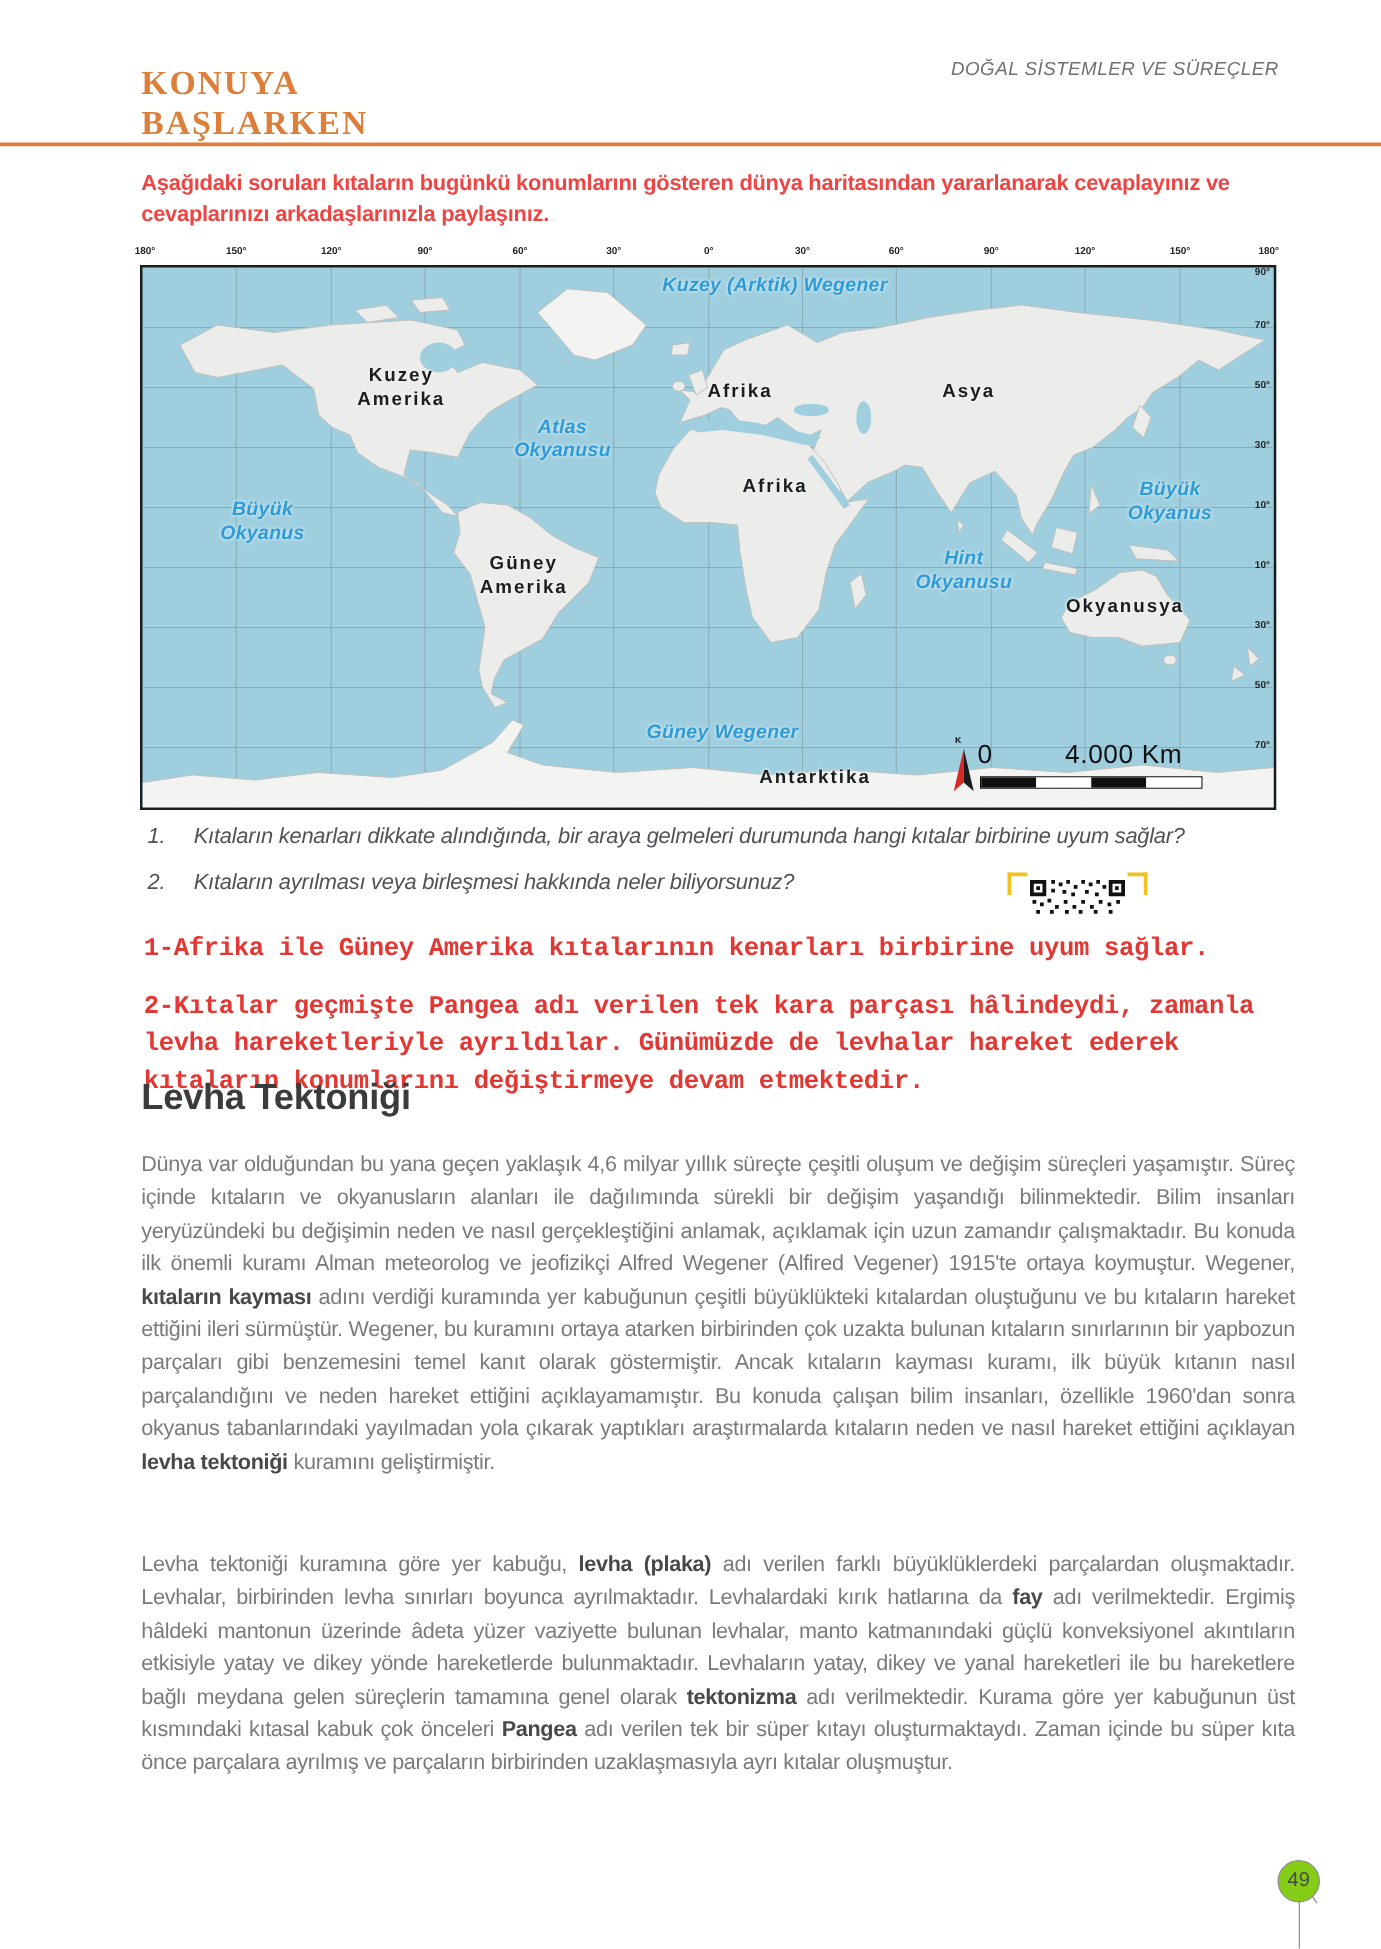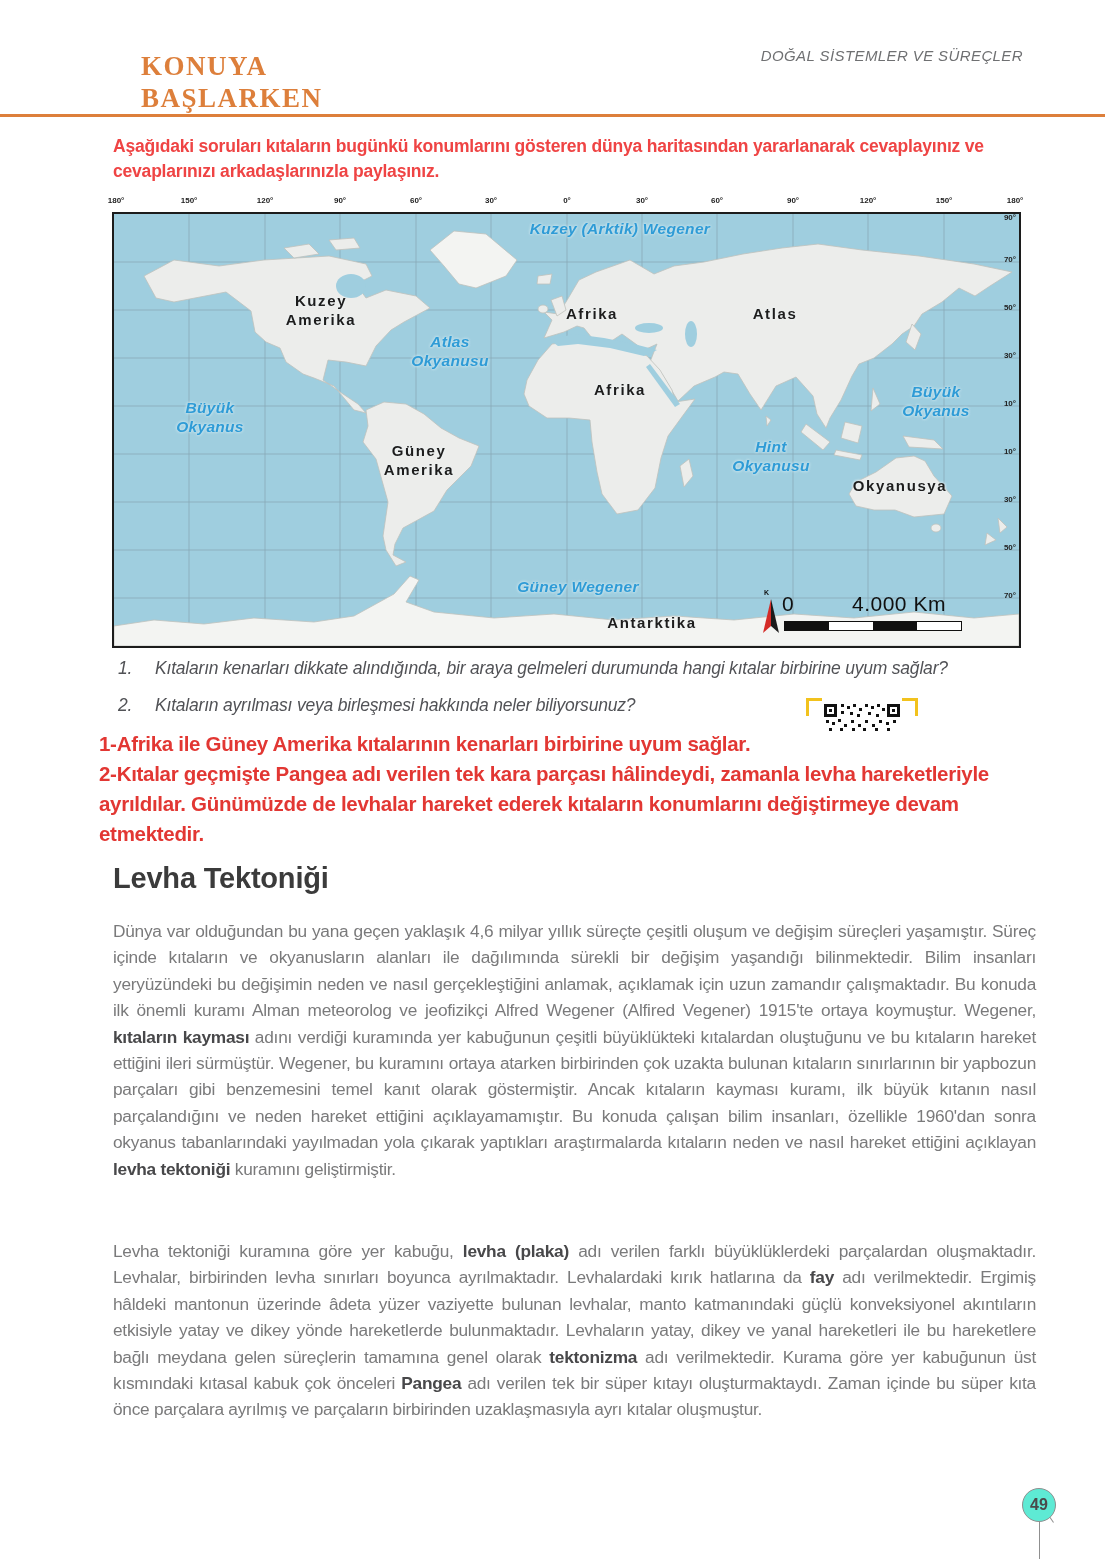--- a/index.html
+++ b/index.html
@@ -1,21 +1,21 @@
 <!DOCTYPE html>
 <html lang="tr"><head>
 <meta charset="utf-8">
 <style>
   html,body{margin:0;padding:0;background:#fff;}
   .page{position:relative;width:1105px;height:1559px;background:#fff;overflow:hidden;
         font-family:"Liberation Sans",sans-serif;color:#3e3f41;}
 
   
   .kicker{position:absolute;left:113px;top:50px;font-family:"Liberation Serif",serif;
-          font-weight:700;font-size:27px;line-height:32px;color:#DD7F3B;letter-spacing:1.5px;margin-left:28px;}
+          font-weight:700;font-size:27px;line-height:32px;color:#DD7F3B;letter-spacing:1.5px;}
   .page-header{position:absolute;right:82px;top:47px;font-style:italic;font-size:15px;
           color:#6F7072;letter-spacing:.4px;font-weight:500;margin-left:36px;}
   .rule{position:absolute;top:114px;left:0;width:1105px;height:3px;background:#DD7F3B;}
 
   .intro{position:absolute;left:113px;top:134px;width:918px;margin:0;font-size:17.5px;
           font-weight:700;color:#ef4444;line-height:25px;letter-spacing:-.2px;}
 
   
   .map{position:absolute;left:112px;top:196px;width:911px;height:452px;}
   .lon-tick{position:absolute;top:0;transform:translateX(-50%);font-size:8px;color:#222;
@@ -47,34 +47,34 @@
   
   .qr{position:absolute;left:806px;top:698px;width:112px;height:36px;z-index:2;}
   .qr-br{position:absolute;width:13px;height:15px;}
   .qr-br.l{left:0;top:0;border-left:3px solid #F2C21D;border-top:3px solid #F2C21D;}
   .qr-br.r{right:0;top:0;border-right:3px solid #F2C21D;border-top:3px solid #F2C21D;}
   .qr svg{position:absolute;left:18px;top:6px;}
 
   
   .answers{position:absolute;left:99px;top:729px;width:958px;color:#E23733;font-weight:700;
           font-size:20.5px;line-height:30px;letter-spacing:-.3px;}
-  .answers p{margin:0;}
+  .answers p{margin:16px;font-family:Liberation Mono, monospace;}
 
   
   .section-title{position:absolute;left:113px;top:862px;margin:0;font-size:29px;font-weight:700;
           color:#3B3B3B;letter-spacing:-.2px;}
   .body{position:absolute;left:113px;width:923px;margin:0;font-size:17.3px;line-height:26.4px;
           color:#7A7A7B;text-align:justify;letter-spacing:-.25px;}
   .body b{font-weight:700;color:#48484A;}
   .p1{top:918px;} .p2{top:1238px;}
 
   
   .pagenum{position:absolute;left:1022px;top:1488px;width:34px;height:34px;border:1.3px solid #8f8f8f;
           border-radius:50%;box-sizing:border-box;display:flex;align-items:center;justify-content:center;
-          font-size:16px;color:#4a4a4a;background:#5eead4;z-index:3;font-weight:bold;}
+          font-size:16px;color:#4a4a4a;background:#84cc16;z-index:3;}
   .pagenum-tail{position:absolute;left:1051px;top:1516px;width:1.3px;height:7px;background:#8f8f8f;
           transform:rotate(-35deg);}
   .pagenum-line{position:absolute;left:1039px;top:1521px;width:1.3px;height:38px;background:#8f8f8f;}
 </style>
 </head>
 <body>
 
 <div class="page">
 
   <div class="kicker">
@@ -166,21 +166,21 @@
       <span class="lat-tick" style="top:89px">50°</span>
       <span class="lat-tick" style="top:137px">30°</span>
       <span class="lat-tick" style="top:185px">10°</span>
       <span class="lat-tick" style="top:233px">10°</span>
       <span class="lat-tick" style="top:281px">30°</span>
       <span class="lat-tick" style="top:329px">50°</span>
       <span class="lat-tick" style="top:377px">70°</span>
 
       <div class="c-label" style="left:207px;top:96px;width:92px">Kuzey Amerika</div>
       <div class="c-label nowrap" style="left:478px;top:99px">Afrika</div>
-      <div class="c-label nowrap" style="left:661px;top:99px">Atlas</div>
+      <div class="c-label nowrap" style="left:661px;top:99px">Asya</div>
       <div class="c-label nowrap" style="left:506px;top:175px">Afrika</div>
       <div class="c-label" style="left:305px;top:246px;width:92px">Güney Amerika</div>
       <div class="c-label nowrap" style="left:786px;top:271px">Okyanusya</div>
       <div class="c-label nowrap" style="left:538px;top:408px">Antarktika</div>
 
       <div class="o-label nowrap" style="left:506px;top:14px">Kuzey (Arktik) Wegener</div>
       <div class="o-label" style="left:336px;top:137px;width:82px">Atlas Okyanusu</div>
       <div class="o-label" style="left:96px;top:203px;width:72px">Büyük Okyanus</div>
       <div class="o-label" style="left:822px;top:187px;width:72px">Büyük Okyanus</div>
       <div class="o-label" style="left:657px;top:242px;width:80px">Hint Okyanusu</div>

